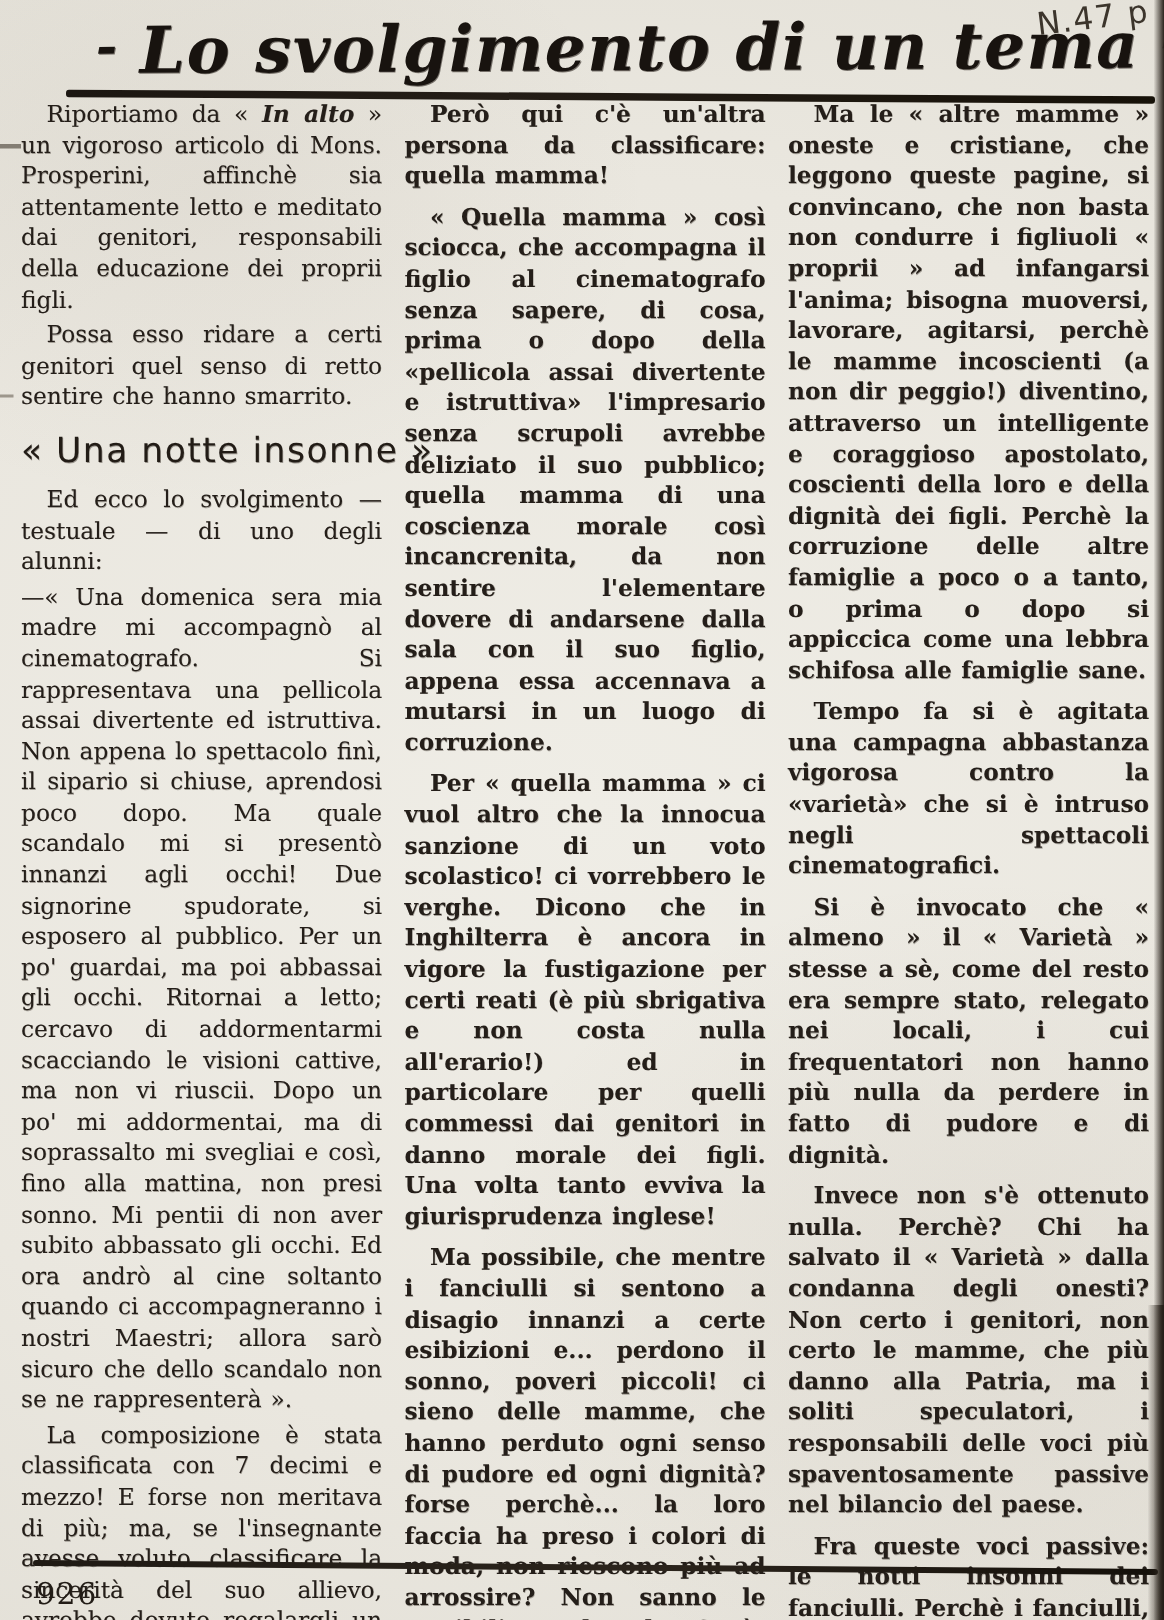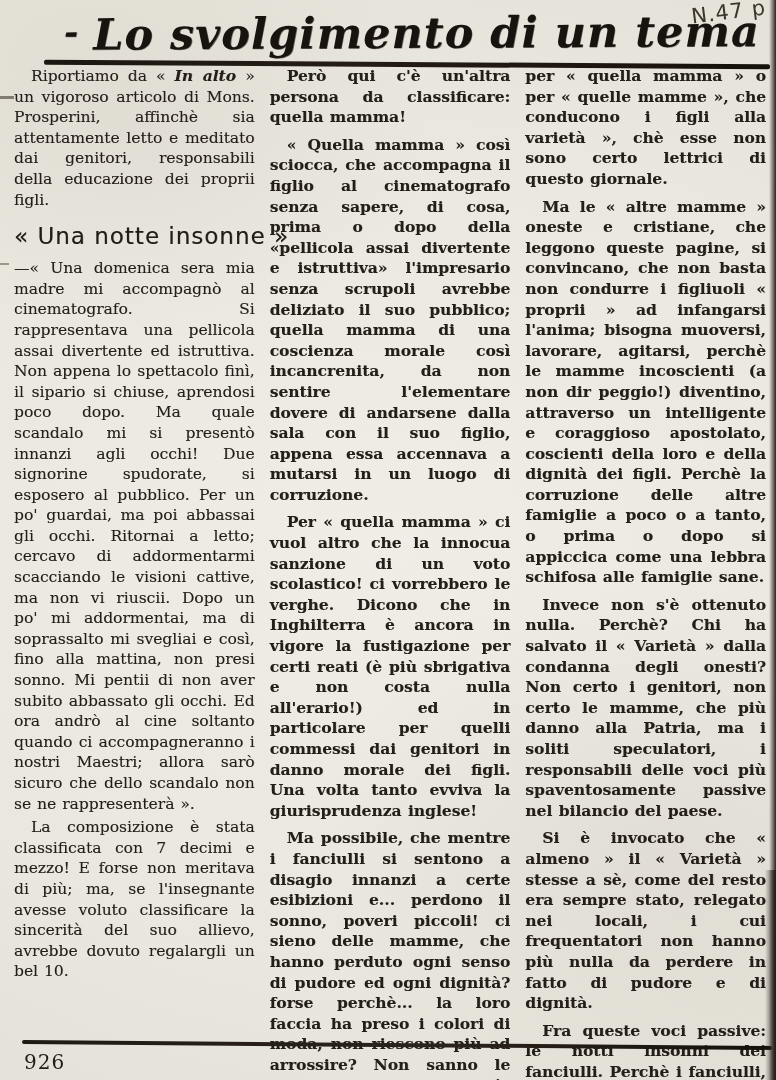--- a/index.html
+++ b/index.html
@@ -113,38 +113,40 @@
   <div class="masthead">
     <div class="headline"><span class="dash">-</span><span>Lo svolgimento di un tema</span><span class="dash">-</span></div>
     <div class="headline-rule"></div>
     <div class="handwritten-note">N.47 p</div>
   </div>
 
   <div class="columns">
 
     <div class="col col1">
       <p><span>Riportiamo da « </span><span class="em">In alto</span><span> » un vigoroso articolo di Mons. Prosperini, affinchè sia attentamente letto e meditato dai genitori, responsabili della educazione dei proprii figli.</span></p>
+      <p>Possa esso ridare a certi genitori quel senso di retto sentire che hanno smarrito.</p>
       <div class="section-heading">« Una notte insonne »</div>
+      <p>Ed ecco lo svolgimento — testuale — di uno degli alunni:</p>
       <p class="noindent">—« Una domenica sera mia madre mi accompagnò al cinematografo. Si rappresentava una pellicola assai divertente ed istruttiva. Non appena lo spettacolo finì, il sipario si chiuse, aprendosi poco dopo. Ma quale scandalo mi si presentò innanzi agli occhi! Due signorine spudorate, si esposero al pubblico. Per un po' guardai, ma poi abbassai gli occhi. Ritornai a letto; cercavo di addormentarmi scacciando le visioni cattive, ma non vi riuscii. Dopo un po' mi addormentai, ma di soprassalto mi svegliai e così, fino alla mattina, non presi sonno. Mi pentii di non aver subito abbassato gli occhi. Ed ora andrò al cine soltanto quando ci accompagneranno i nostri Maestri; allora sarò sicuro che dello scandalo non se ne rappresenterà ».</p>
       <p>La composizione è stata classificata con 7 decimi e mezzo! E forse non meritava di più; ma, se l'insegnante avesse voluto classificare la sincerità del suo allievo, avrebbe dovuto regalargli un bel 10.</p>
     </div>
 
     <div class="col col2">
       <p>Però qui c'è un'altra persona da classificare: quella mamma!</p>
       <p>« Quella mamma » così sciocca, che accompagna il figlio al cinematografo senza sapere, di cosa, prima o dopo della «pellicola assai divertente e istruttiva» l'impresario senza scrupoli avrebbe deliziato il suo pubblico; quella mamma di una coscienza morale così incancrenita, da non sentire l'elementare dovere di andarsene dalla sala con il suo figlio, appena essa accennava a mutarsi in un luogo di corruzione.</p>
       <p>Per « quella mamma » ci vuol altro che la innocua sanzione di un voto scolastico! ci vorrebbero le verghe. Dicono che in Inghilterra è ancora in vigore la fustigazione per certi reati (è più sbrigativa e non costa nulla all'erario!) ed in particolare per quelli commessi dai genitori in danno morale dei figli. Una volta tanto evviva la giurisprudenza inglese!</p>
       <p><span>Ma possibile, che mentre i fanciulli si sentono a disagio innanzi a certe esibizioni e... perdono il sonno, poveri piccoli! ci sieno delle mamme, che hanno perduto ogni senso di pudore ed ogni dignità? forse perchè... la loro faccia ha preso i colori di moda, non riescono più ad arrossire? Non sanno le terribili parole, che Gesù, proprio Lui mitezza infinita, ha detto per i disgraziati che scandalizzano i fanciulli? </span><span class="quote-italic">«Chi avrà scandalizzato uno di questi piccini, che credono in me, sarebbe meglio per lui, che gli fosse appesa al collo una macina da mulino e fosse immerso nel profondo del mare ».</span></p>
 
     </div>
 
     <div class="col col3">
-      <p class="noindent">per « quella mamma » o per « quelle mamme », che conducono i figli alla varietà », chè esse non sono certo lettrici di questo giornale.</p>
       <p>Ma le « altre mamme » oneste e cristiane, che leggono queste pagine, si convincano, che non basta non condurre i figliuoli « proprii » ad infangarsi l'anima; bisogna muoversi, lavorare, agitarsi, perchè le mamme incoscienti (a non dir peggio!) diventino, attraverso un intelligente e coraggioso apostolato, coscienti della loro e della dignità dei figli. Perchè la corruzione delle altre famiglie a poco o a tanto, o prima o dopo si appiccica come una lebbra schifosa alle famiglie sane.</p>
+      <p>Tempo fa si è agitata una campagna abbastanza vigorosa contro la «varietà» che si è intruso negli spettacoli cinematografici.</p>
+      <p>Si è invocato che « almeno » il « Varietà » stesse a sè, come del resto era sempre stato, relegato nei locali, i cui frequentatori non hanno più nulla da perdere in fatto di pudore e di dignità.</p>
       <p>Invece non s'è ottenuto nulla. Perchè? Chi ha salvato il « Varietà » dalla condanna degli onesti? Non certo i genitori, non certo le mamme, che più danno alla Patria, ma i soliti speculatori, i responsabili delle voci più spaventosamente passive nel bilancio del paese.</p>
-      <p>Si è invocato che « almeno » il « Varietà » stesse a sè, come del resto era sempre stato, relegato nei locali, i cui frequentatori non hanno più nulla da perdere in fatto di pudore e di dignità.</p>
       <p>Fra queste voci passive: le notti insonni dei fanciulli. Perchè i fanciulli, che non dormono la notte sono ammalati.</p>
 
     </div>
 
   </div>
 
   <div class="footer-rule"></div>
   <div class="page-number">926</div>
 
   <div class="scan-edge"></div>

